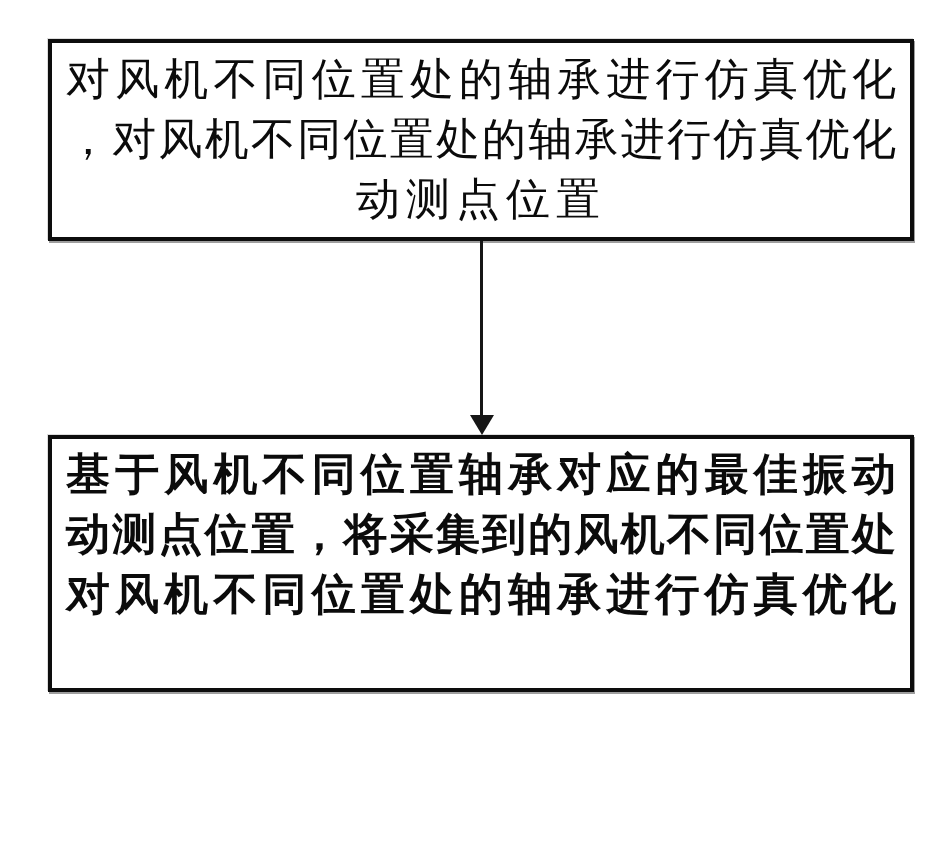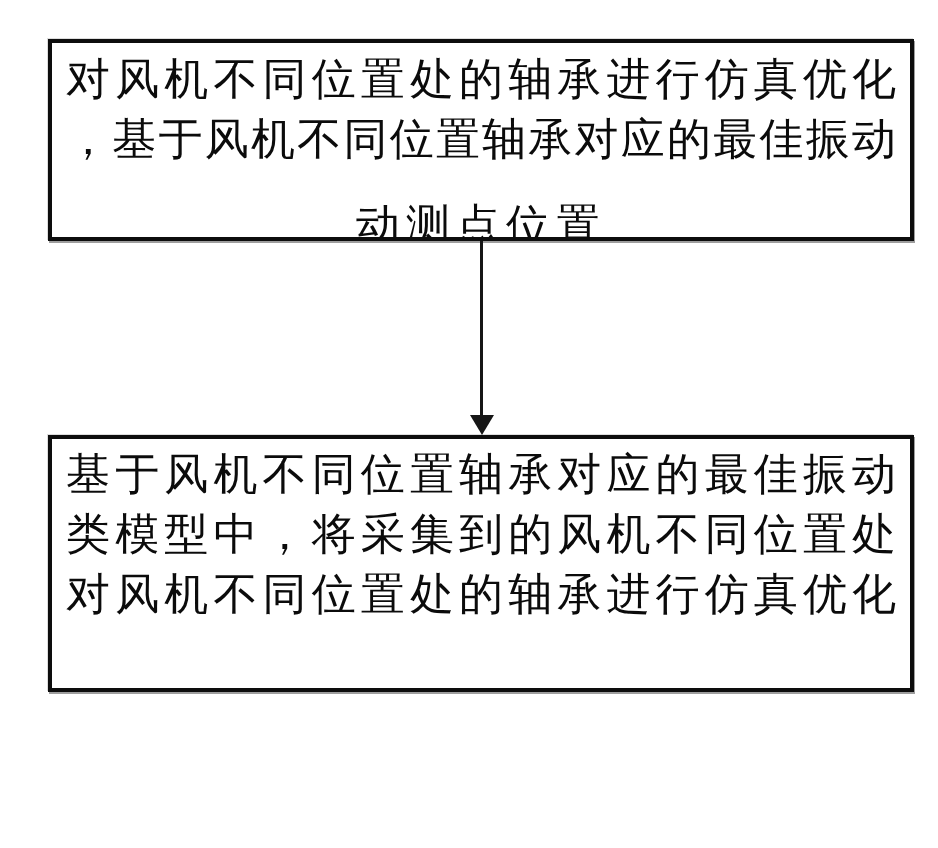--- a/index.html
+++ b/index.html
@@ -32,32 +32,32 @@
     line-height: 60px;
     overflow: hidden;
   }
   .step-box.box-1 {
     height: 202px;
     padding: 7px 14px 0 14px;
   }
   .step-box.box-2 {
     height: 257px;
     padding: 6px 14px 0 14px;
+    font-weight: bold;
   }
   .line {
     text-align: justify;
     text-align-last: justify;
     text-justify: inter-character;
     white-space: nowrap;
   }
   .line.last {
     text-align: left;
     text-align-last: center;
     letter-spacing: 6px;
-    margin-top: 26px;
   }
   .connector {
     position: relative;
     width: 866px;
     height: 194px;
   }
   .connector .arrow-line {
     position: absolute;
     left: 432px;
     top: 0;
@@ -77,29 +77,29 @@
   }
 </style>
 </head>
 <body>
 
 <div class="canvas">
   <div class="flow-column">
 
     <div class="step-box box-1">
         <div class="line">对风机不同位置处的轴承进行仿真优化</div>
-        <div class="line">，基于风机不同位置轴承对应的最佳振动</div>
+        <div class="line">，对风机不同位置处的轴承进行仿真优化</div>
         <div class="line last">动测点位置</div>
       </div>
 
     <div class="connector">
       <div class="arrow-line"></div>
       <div class="arrow-head"></div>
     </div>
 
     <div class="step-box box-2">
         <div class="line">基于风机不同位置轴承对应的最佳振动</div>
-        <div class="line">类模型中，将采集到的风机不同位置处</div>
+        <div class="line">动测点位置，将采集到的风机不同位置处</div>
         <div class="line">对风机不同位置处的轴承进行仿真优化</div>
       </div>
 
   </div>
 </div>
 
 </body></html>

